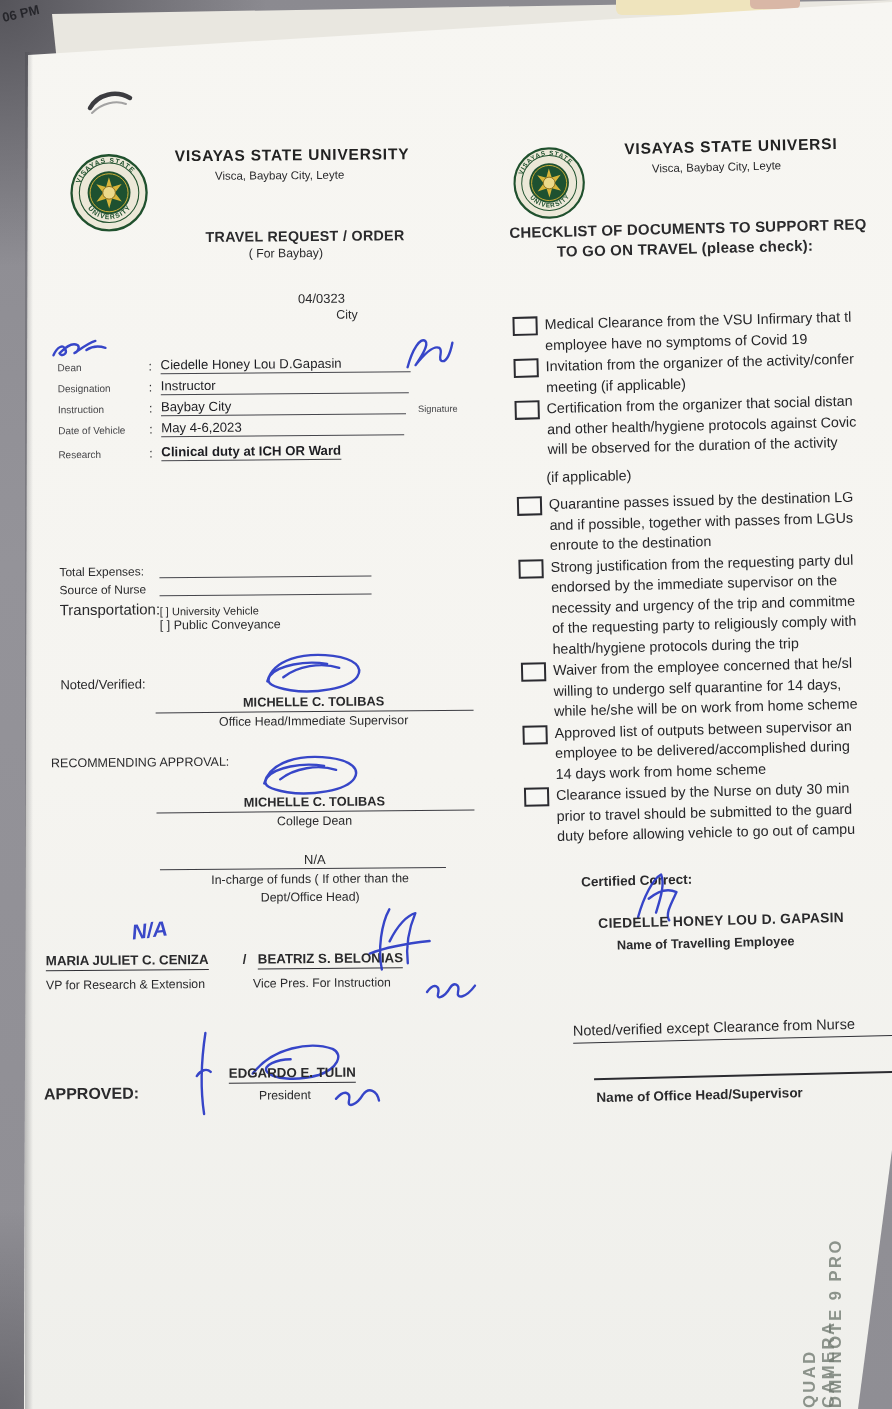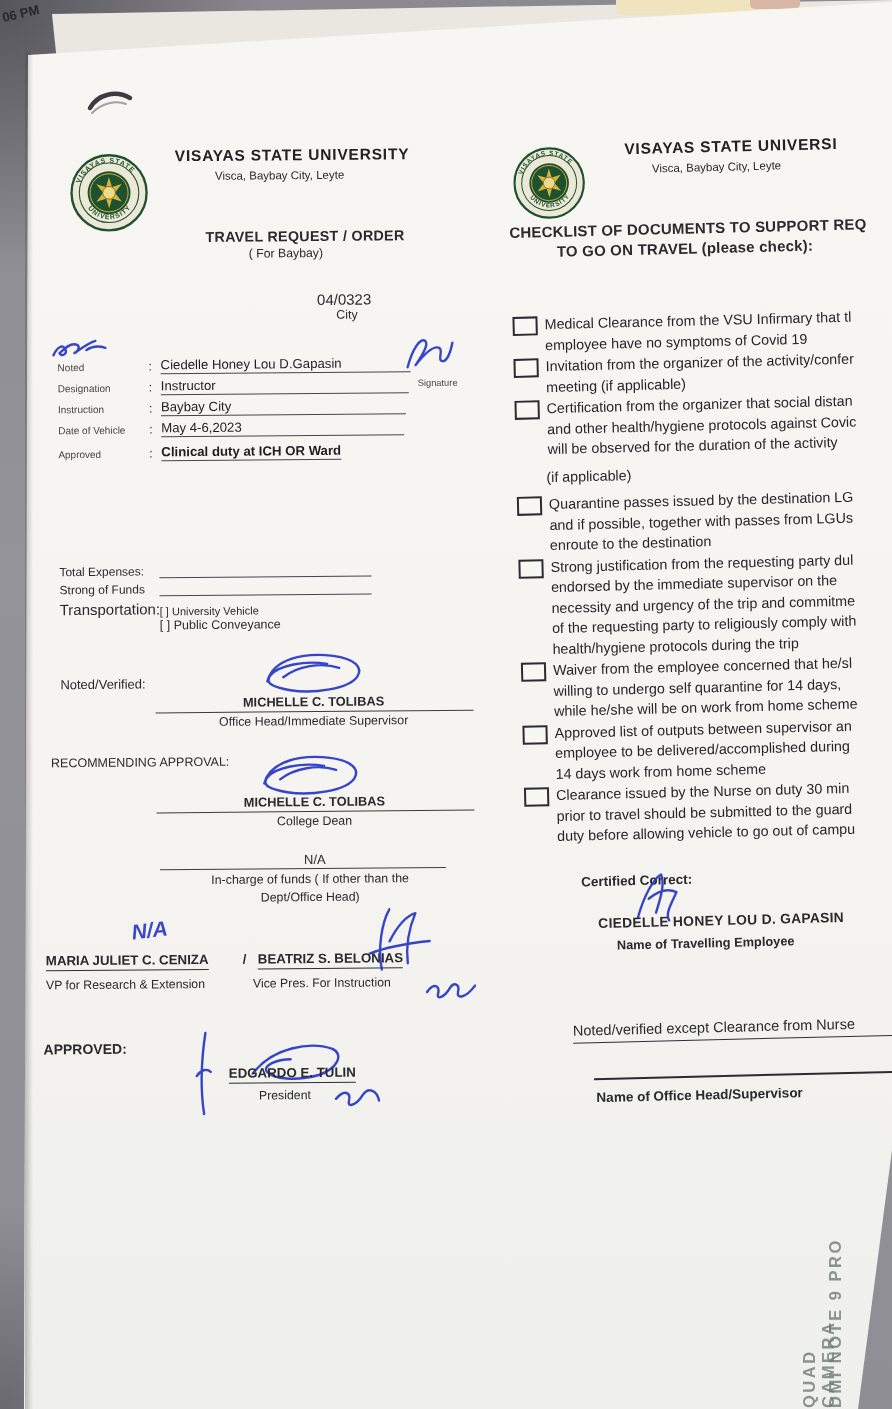--- a/index.html
+++ b/index.html
@@ -88,65 +88,65 @@
       <path d="M40,24 L43,34 L53,31 L46,40 L53,49 L43,46 L40,56 L37,46 L27,49 L34,40 L27,31 L37,34 Z" fill="#d8b53a"></path>
       <circle cx="40" cy="40" r="6.5" fill="#ecd98a" stroke="#8a6d1f" stroke-width="1"></circle>
     </svg>
 
     <div class="abs b nw" style="left:176px;top:147px;font-size:15.5px;letter-spacing:.8px;color:#222">VISAYAS STATE UNIVERSITY</div>
     <div class="abs nw" style="left:216px;top:170px;font-size:11.5px">Visca, Baybay City, Leyte</div>
 
     <div class="abs b nw" style="left:206px;top:229px;font-size:14.3px;letter-spacing:.3px">TRAVEL REQUEST / ORDER</div>
     <div class="abs nw" style="left:249px;top:247px;font-size:12.3px">( For Baybay)</div>
 
-    <div class="abs nw" style="left:317px;top:292px;font-size:15px">04/0323</div>
+    <div class="abs nw" style="left:298px;top:292px;font-size:13px">04/0323</div>
     <div class="abs nw" style="left:336px;top:309px;font-size:12.5px">City</div>
 
     <svg class="sig" style="left:50px;top:335px" width="58" height="26" viewBox="0 0 58 26">
       <path d="M3,19 C7,10 13,8 15,13 C17,18 11,21 9,17 C14,12 22,6 27,9 C30,11 27,16 24,17 C30,13 38,7 45,5 M36,14 C42,10 49,10 55,12"></path>
     </svg>
 
     <div class="frow" style="top:357px">
-      <span class="flabel">Noted</span>
+      <span class="flabel">Dean</span>
       <span class="colon">:</span>
       <span class="fval" style="width:250px">Ciedelle Honey Lou D.Gapasin</span>
     </div>
     <div class="frow" style="top:378px">
       <span class="flabel">Designation</span>
       <span class="colon">:</span>
       <span class="fval" style="width:248px">Instructor</span>
     </div>
     <div class="frow" style="top:399px">
       <span class="flabel">Instruction</span>
       <span class="colon">:</span>
       <span class="fval" style="width:245px">Baybay City</span>
     </div>
     <div class="frow" style="top:420px">
       <span class="flabel">Date of Vehicle</span>
       <span class="colon">:</span>
       <span class="fval" style="width:243px">May 4-6,2023</span>
     </div>
     <div class="frow" style="top:444px">
-      <span class="flabel">Approved</span>
+      <span class="flabel">Research</span>
       <span class="colon">:</span>
       <span class="fval" style="width:180px;font-weight:600;border-bottom-width:1.6px">Clinical duty at ICH OR Ward</span>
     </div>
 
-    <div class="abs nw" style="left:417px;top:380px;font-size:9.3px;color:#454548">Signature</div>
+    <div class="abs nw" style="left:417px;top:406px;font-size:9.3px;color:#454548">Signature</div>
 
     <svg class="sig" style="left:400px;top:333px" width="55" height="42" viewBox="0 0 55 42">
       <path d="M7,36 C12,18 20,6 25,10 C29,14 19,28 15,34 C23,24 33,14 39,17 C43,20 37,28 41,30 C46,32 50,22 52,12"></path>
     </svg>
 
     <div class="frow" style="top:563px;align-items:flex-end">
       <span style="width:100px;flex:none;font-size:12px">Total Expenses:</span>
       <span class="fval" style="width:212px;height:13px"></span>
     </div>
     <div class="frow" style="top:581px;align-items:flex-end">
-      <span style="width:100px;flex:none;font-size:12px">Strong of Funds</span>
+      <span style="width:100px;flex:none;font-size:12px">Source of Nurse</span>
       <span class="fval" style="width:212px;height:13px"></span>
     </div>
     <div class="frow" style="top:600px">
       <span style="width:100px;flex:none;font-size:15px">Transportation:</span>
       <span class="nw" style="font-size:11px">[  ] University Vehicle</span>
     </div>
     <div class="abs nw" style="left:157px;top:618px;font-size:12.5px">[  ] Public Conveyance</div>
 
     <div class="abs nw" style="left:57px;top:676px;font-size:13px">Noted/Verified:</div>
     <svg class="sig" style="left:252px;top:650px" width="115" height="50" viewBox="0 0 115 50">
@@ -176,21 +176,21 @@
     <div class="abs b nw" style="left:252px;top:952px;font-size:13.3px;border-bottom:1.6px solid #2f2f35;padding-bottom:2px">BEATRIZ S. BELONIAS</div>
     <div class="abs nw" style="left:40px;top:977px;font-size:12.3px">VP for Research &amp; Extension</div>
     <div class="abs nw" style="left:247px;top:977px;font-size:12.3px">Vice Pres. For Instruction</div>
     <svg class="sig" style="left:348px;top:905px" width="85" height="75" viewBox="0 0 85 75">
       <path d="M28,66 C24,46 28,20 36,6 M36,38 C44,22 54,12 62,10 C56,24 52,42 54,60 M16,50 C32,44 56,40 76,38"></path>
     </svg>
     <svg class="sig" style="left:416px;top:974px" width="58" height="32" viewBox="0 0 58 32">
       <path d="M5,20 C12,10 18,14 16,22 C14,28 22,26 28,16 C32,10 38,12 36,20 C34,28 44,26 53,14"></path>
     </svg>
 
-    <div class="abs b nw" style="left:37px;top:1040px;font-size:14px">APPROVED:</div>
+    <div class="abs b nw" style="left:37px;top:1084px;font-size:16px">APPROVED:</div>
     <svg class="sig" style="left:186px;top:1028px" width="22" height="92" viewBox="0 0 22 92">
       <path d="M13,5 C9,30 7,58 11,86 M4,48 C8,42 14,40 18,44"></path>
     </svg>
     <svg class="sig" style="left:238px;top:1038px" width="105" height="50" viewBox="0 0 105 50">
       <path d="M8,36 C28,10 66,4 88,12 C100,18 92,32 74,38 C52,44 28,42 22,34 C18,28 32,22 46,22"></path>
     </svg>
     <div class="abs b nw" style="left:222px;top:1066px;font-size:13.3px;border-bottom:1.6px solid #2f2f35;padding-bottom:2px">EDGARDO E. TULIN</div>
     <div class="abs nw" style="left:252px;top:1089px;font-size:12.3px">President</div>
     <svg class="sig" style="left:324px;top:1082px" width="52" height="32" viewBox="0 0 52 32">
       <path d="M5,18 C14,8 20,12 18,20 C16,28 26,24 32,14 C38,6 46,10 48,20"></path>

